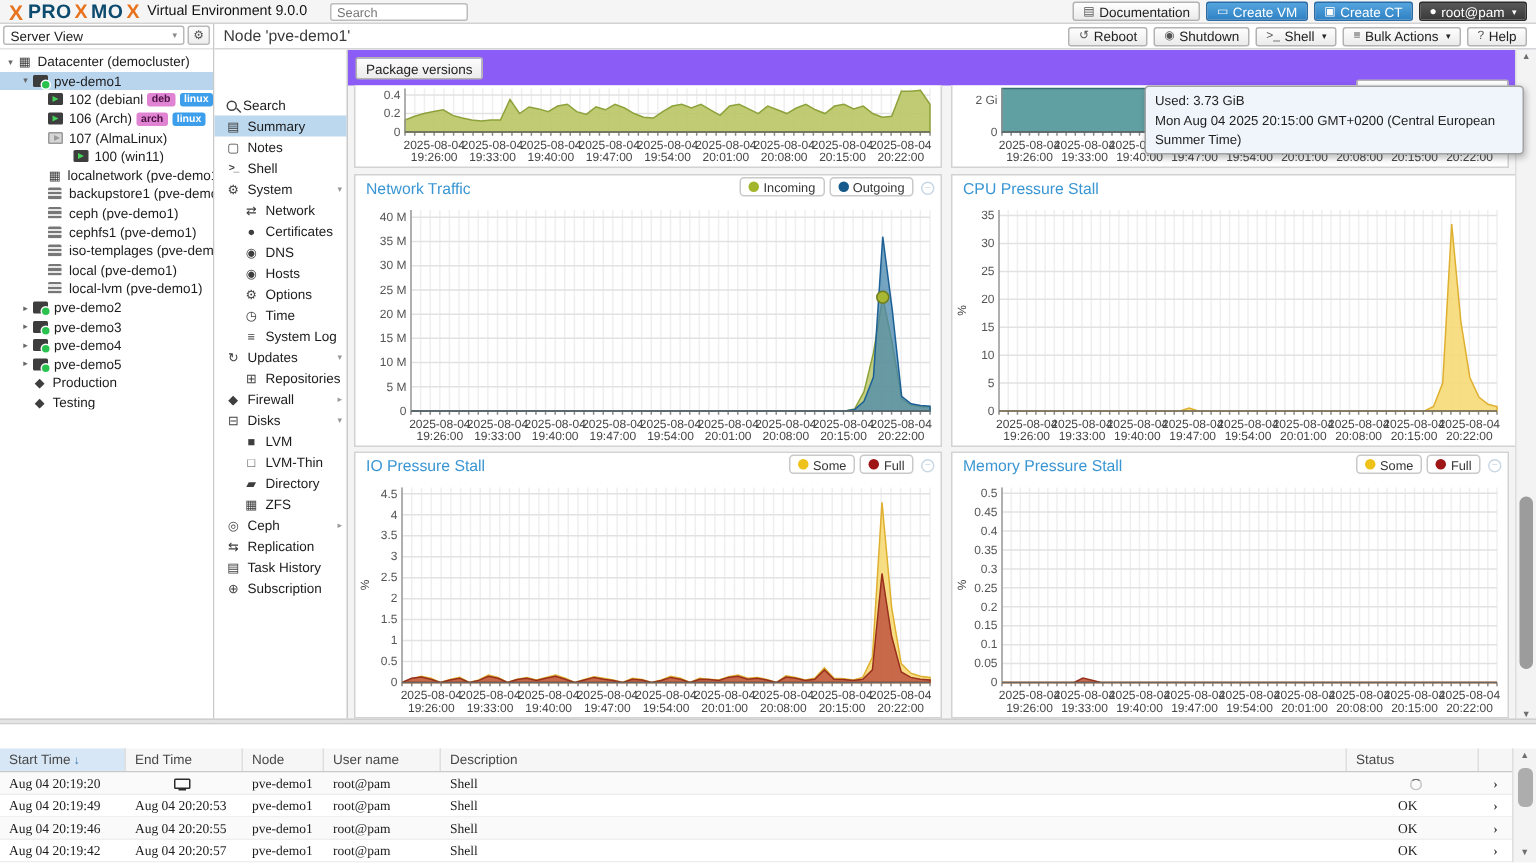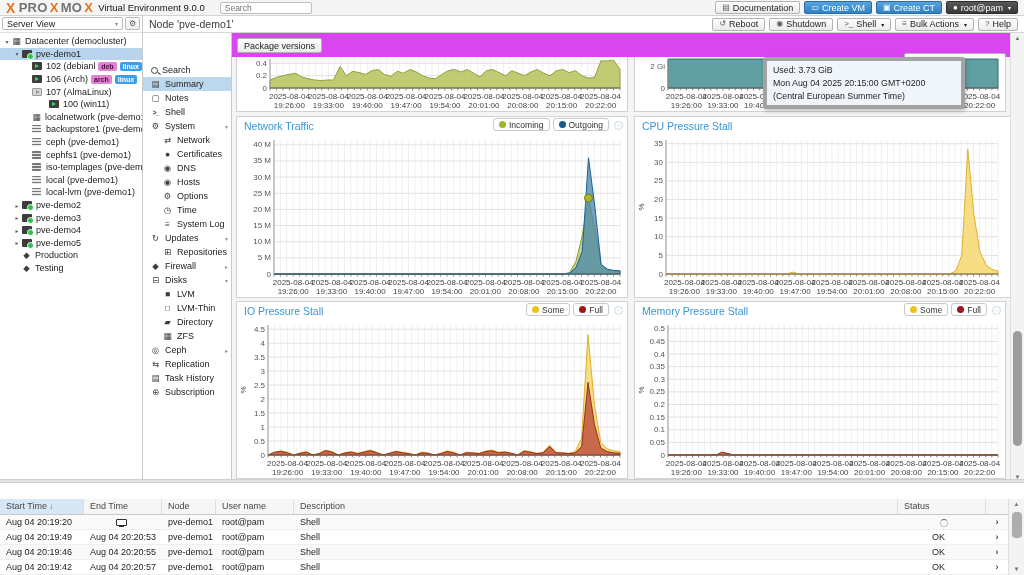--- a/index.html
+++ b/index.html
@@ -4,21 +4,21 @@
 <style>
   * { box-sizing: border-box; margin: 0; padding: 0; }
   html,body { width:1024px; height:575px; overflow:hidden; }
   body { font-family:"Liberation Sans","DejaVu Sans",sans-serif; font-size:9.5px; color:#212121; background:#fff; }
   #app { position:relative; width:1024px; height:575px; overflow:hidden; background:#fff; }
 
   
   .header { position:absolute; top:0; left:0; right:0; height:16px; background:#f5f5f5; border-bottom:1px solid #d3d3d3; display:flex; align-items:center; padding:0 6px; gap:5px; z-index:30; }
   .brand { display:flex; align-items:center; gap:2px; font-weight:bold; font-size:13px; letter-spacing:.3px; }
   .brand .mark { color:#e8731f; font-weight:900; font-size:14px; margin-right:1px; }
-  .brand .bd { color:#737373; } .brand .bx { color:#e8731f; }
+  .brand .bd { color:#0c4a6e; } .brand .bx { color:#e8731f; }
   .version { font-size:9.5px; color:#111; }
   .hsearch { height:12px; width:92px; border:1px solid #bdbdbd; border-radius:2px; font-size:8.5px; padding:0 4px; margin-left:10px; color:#333; background:#fff; }
   .hbtns { margin-left:auto; display:flex; gap:4px; align-items:center; }
   .btn { height:13px; display:inline-flex; align-items:center; gap:3px; padding:0 6px; font-size:9px; color:#222; background:linear-gradient(#fefefe,#ebebeb); border:1px solid #b3b3b3; border-radius:2px; white-space:nowrap; cursor:default; }
   .btn .bic { font-size:8px; color:#555; line-height:1; }
   .btn.primary { background:linear-gradient(#54a4de,#2f82c4); border-color:#2a6ca6; color:#fff; }
   .btn.primary .bic { color:#fff; }
   .btn.dark { background:linear-gradient(#585858,#3a3a3a); border-color:#2c2c2c; color:#fff; }
   .btn.dark .bic { color:#fff; }
   .caret { font-size:6px; color:inherit; margin-left:2px; }
@@ -59,54 +59,54 @@
   .mitem.sub { padding-left:19px; }
   .mitem.sel { background:#bcd8ef; }
   .mi { width:11px; text-align:center; font-size:8.5px; color:#3e3e3e; flex:none; line-height:1; }
   .mi.term { font-size:7px; font-weight:bold; letter-spacing:-1px; }
   .marr { margin-left:auto; font-size:6px; color:#999; }
   .mag { position:relative; width:7px; height:7px; border:1.3px solid #444; border-radius:50%; margin-left:1px; }
   .mag::after { content:""; position:absolute; width:4px; height:1.4px; background:#444; right:-3.5px; bottom:-1.5px; transform:rotate(45deg); }
 
   
   .content { position:absolute; top:33px; left:232px; right:0; bottom:92px; background:#f4f4f4; overflow:hidden; }
-  .ctoolbar { position:absolute; top:0; left:0; right:0; height:24px; background:#d946ef; }
+  .ctoolbar { position:absolute; top:0; left:0; right:0; height:24px; background:#8b5cf6; }
   .pkgbtn { position:absolute; left:5px; top:5px; height:15px; font-size:9px; }
   .hoursel { position:absolute; right:18px; top:20px; width:102px; height:15px; border:1px solid #b3b3b3; border-radius:2px; background:linear-gradient(#fefefe,#ececec); display:flex; align-items:center; justify-content:space-between; padding:0 5px; font-size:9px; color:#222; }
 
   .panel { position:absolute; background:#fff; border:1px solid #d2d2d2; }
   .panel.crop { border-top:none; }
   .phead { height:17px; position:relative; }
   .ptitle { position:absolute; left:7px; top:3px; font-size:10.5px; color:#3a96d3; }
   .legend { position:absolute; right:18px; top:1px; display:flex; gap:3px; }
   .lpill { display:flex; align-items:center; gap:3px; border:1px solid #c9c9c9; border-radius:3px; background:#fff; padding:0 5px; height:13px; font-size:8.5px; color:#333; }
   .ldot { width:7px; height:7px; border-radius:50%; }
   .collapse { position:absolute; right:4px; top:4px; width:9px; height:9px; border:1px solid #c9d8e6; border-radius:50%; color:#c9d8e6; font-size:7px; line-height:7px; text-align:center; }
   .chartbox { position:absolute; left:1px; right:1px; bottom:1px; top:17px; }
   .panel.crop .chartbox { top:0; }
   svg text { font-family:"Liberation Sans","DejaVu Sans",sans-serif; }
 
-  .tooltip { position:absolute; left:763px; top:57px; width:202px; background:#eff5fb; border:4px solid #a3a3a3; border-radius:3px; box-shadow:1px 2px 4px rgba(0,0,0,.25); padding:3px 6px; font-size:8.8px; color:#1e1e1e; line-height:1.45; z-index:40; }
+  .tooltip { position:absolute; left:763px; top:57px; width:253px; background:#eff5fb; border:1px solid #a3a3a3; border-radius:3px; box-shadow:1px 2px 4px rgba(0,0,0,.25); padding:3px 6px; font-size:8.8px; color:#1e1e1e; line-height:1.45; z-index:40; }
 
   
   .vscroll { position:absolute; top:0; right:0; width:14px; bottom:0; background:#f3f3f3; border-left:1px solid #dedede; }
   .varrow { position:absolute; left:0; right:0; height:11px; text-align:center; font-size:6px; color:#6f6f6f; line-height:11px; }
   .vthumb { position:absolute; left:2px; width:9px; border-radius:5px; background:#9c9c9c; }
 
   
   .splitter { position:absolute; left:0; right:0; top:479px; height:4px; background:#e4e4e4; border-top:1px solid #cfcfcf; border-bottom:1px solid #cfcfcf; z-index:15; }
   .bottom { position:absolute; left:0; right:0; bottom:0; height:92px; background:#fff; z-index:20; }
   .tabsrow { height:16px; background:#f3f3f3; border-bottom:1px solid #cfcfcf; display:flex; align-items:stretch; gap:2px; padding-left:3px; }
   .tab { display:flex; align-items:center; padding:0 9px; font-size:9px; color:#2e2e2e; }
   .tab.active { background:#3086c8; color:#fff; border-radius:2px 2px 0 0; }
   .tgrid { position:absolute; top:16px; left:0; right:16px; bottom:0; }
   .thead { display:flex; height:16px; background:#f6f6f6; border-bottom:1px solid #c9c9c9; font-size:9px; color:#474747; }
   .th { padding:2px 6px; border-right:1px solid #dedede; white-space:nowrap; overflow:hidden; }
   .th.sorted { background:#d8e7f6; }
-  .trowt { display:flex; height:15px; border-bottom:1px solid #efefef; font-size:9px; color:#1d1d1d; align-items:center; }
+  .trowt { display:flex; height:15px; border-bottom:1px solid #efefef; font-size:9px; color:#1d1d1d; align-items:center;font-family:Liberation Serif, serif; }
   .trowt:nth-child(odd) { background:#fafafa; }
   .td { padding:0 6px; white-space:nowrap; overflow:hidden; }
   .c-start{width:84px;flex:none;} .c-end{width:78px;flex:none;} .c-node{width:54px;flex:none;} .c-user{width:78px;flex:none;} .c-desc{flex:1;} .c-status{width:88px;flex:none;} .c-chev{width:22px;flex:none;text-align:center;}
   .chev { color:#444; font-weight:bold; font-size:9px; }
   .consoleic { display:inline-block; width:11px; height:7px; border:1px solid #2d2d2d; border-radius:1px; background:#fdfdfd; position:relative; vertical-align:middle; margin-left:26px; }
   .consoleic::after { content:""; position:absolute; left:2px; right:2px; bottom:-3px; height:2px; background:#2d2d2d; }
   .spin { display:inline-block; width:8px; height:8px; border:1.4px solid #c4c4c4; border-top-color:#6d6d6d; border-radius:50%; vertical-align:middle; margin-left:36px; }
   .tscroll { position:absolute; top:16px; right:0; width:16px; bottom:0; background:#f3f3f3; border-left:1px solid #dedede; }
   .tthumb { position:absolute; left:3px; width:10px; border-radius:4px; background:#adadad; }
   .sortarrow { color:#3c78b4; font-size:8px; }

